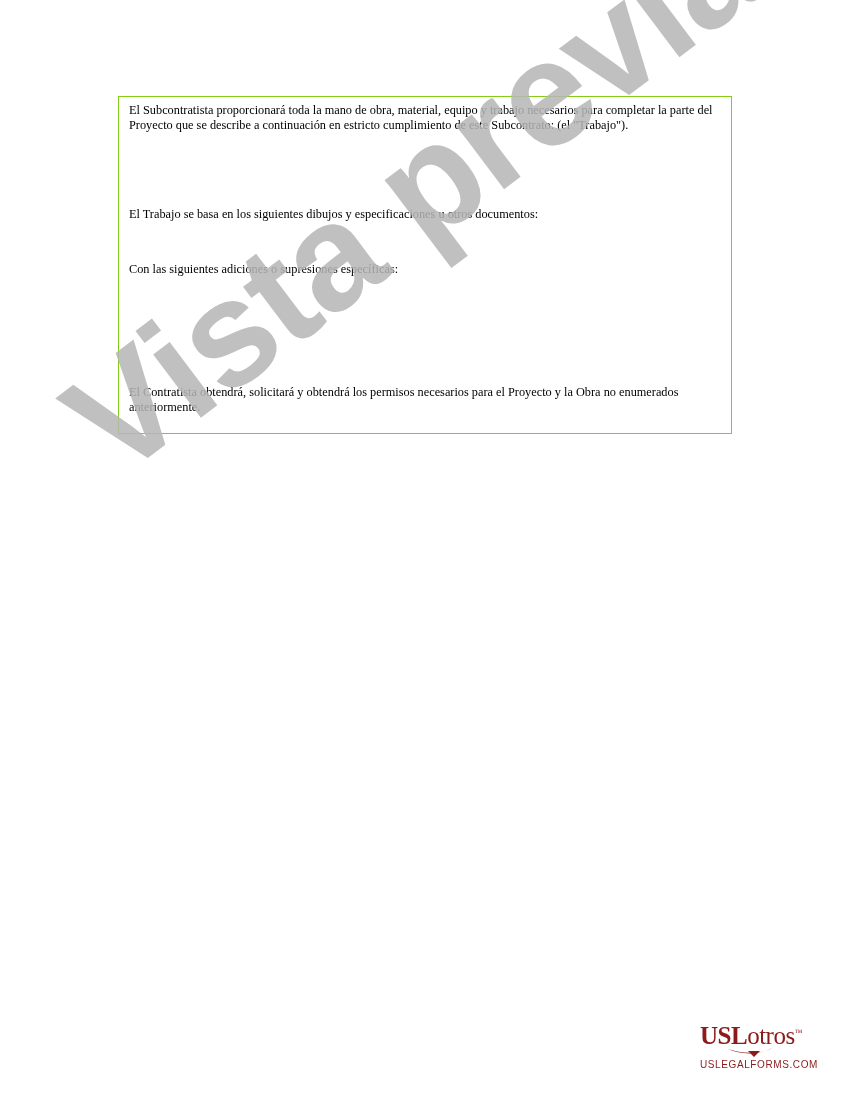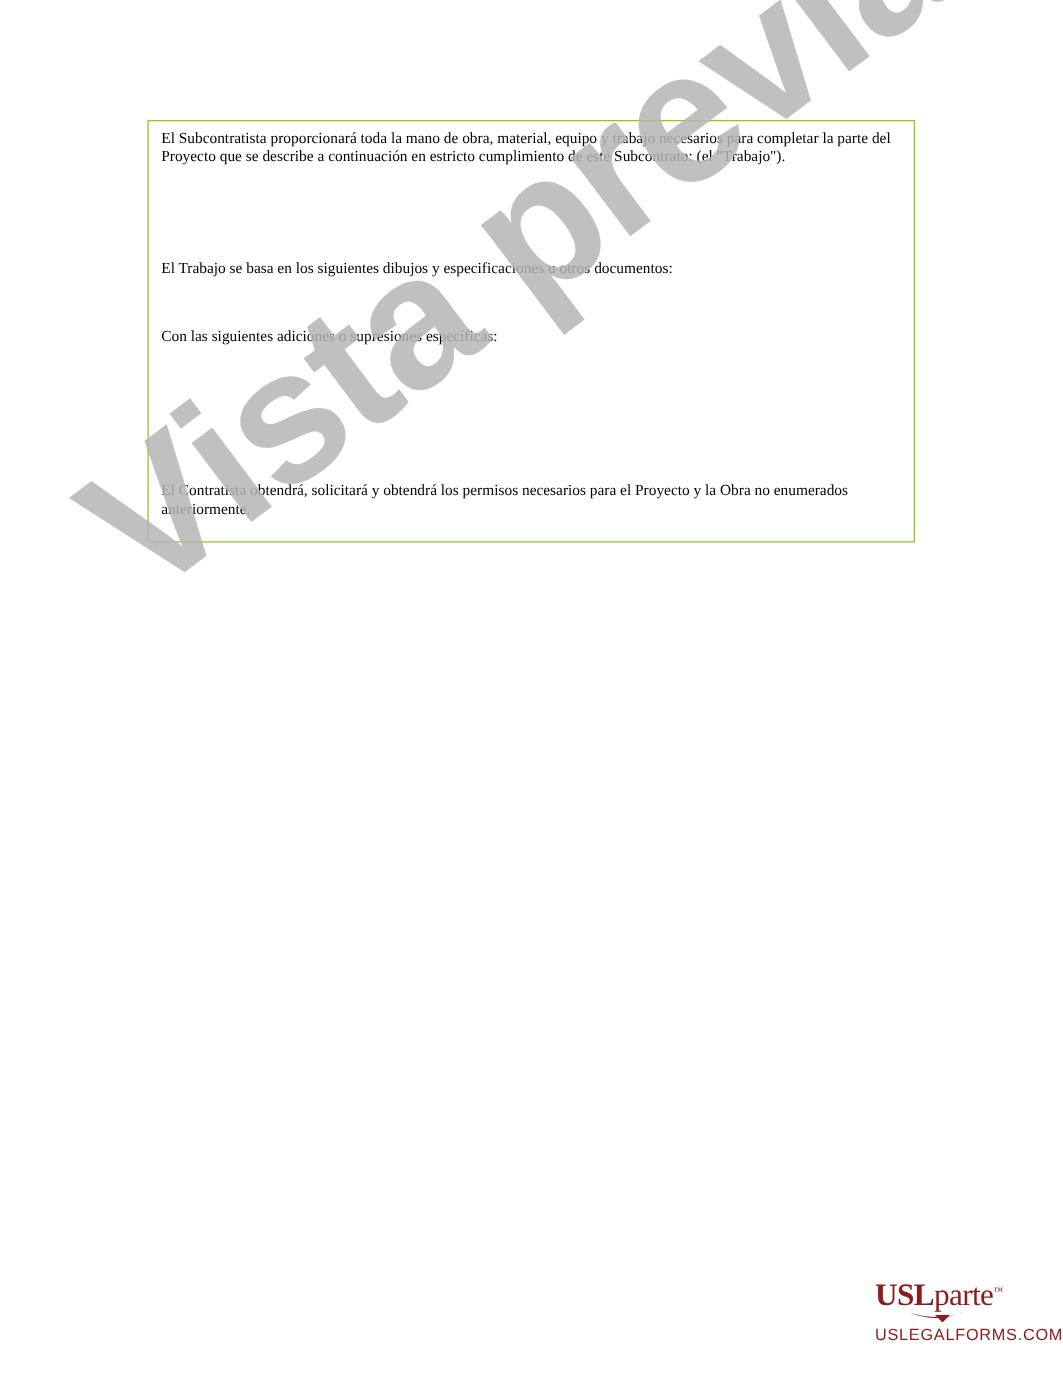--- a/index.html
+++ b/index.html
@@ -149,21 +149,21 @@
     margin-top: -1px;
   }
   .logo-swoosh svg {
     position: absolute;
     left: 28px;
     top: -2px;
   }
   .logo-sub {
     margin-top: 2px;
     font-family: "Liberation Sans", sans-serif;
-    font-size: 13px;
+    font-size: 10px;
     letter-spacing: 0.6px;
     color: #8c1b1b;
     white-space: nowrap;
   }
 </style>
 </head>
 <body>
 
 <div class="page">
 
@@ -178,21 +178,21 @@
 
     <p class="para p-contractor">El Contratista obtendrá, solicitará y obtendrá los permisos necesarios para el Proyecto y la Obra no enumerados anteriormente.</p>
 
   </div>
 
   <div class="watermark">
     <div class="watermark-text">Vista previa</div>
   </div>
 
   <div class="logo">
-    <div class="logo-main"><span class="us">US</span><span class="l-big">L</span><span>parte</span><span class="logo-tm">™</span></div>
+    <div class="logo-main"><span class="us">US</span><span class="l-big">L</span><span>otros</span><span class="logo-tm">™</span></div>
     <div class="logo-swoosh">
       <svg width="60" height="12" viewBox="0 0 60 12">
         <path d="M0 4 C 14 10, 30 10, 44 3 C 34 9, 14 9, 0 4 Z" fill="#8c1b1b"></path>
         <path d="M20 6 L 26 12 L 32 6 Z" fill="#8c1b1b"></path>
       </svg>
     </div>
     <div class="logo-sub">USLEGALFORMS.COM</div>
   </div>
 
 </div>

